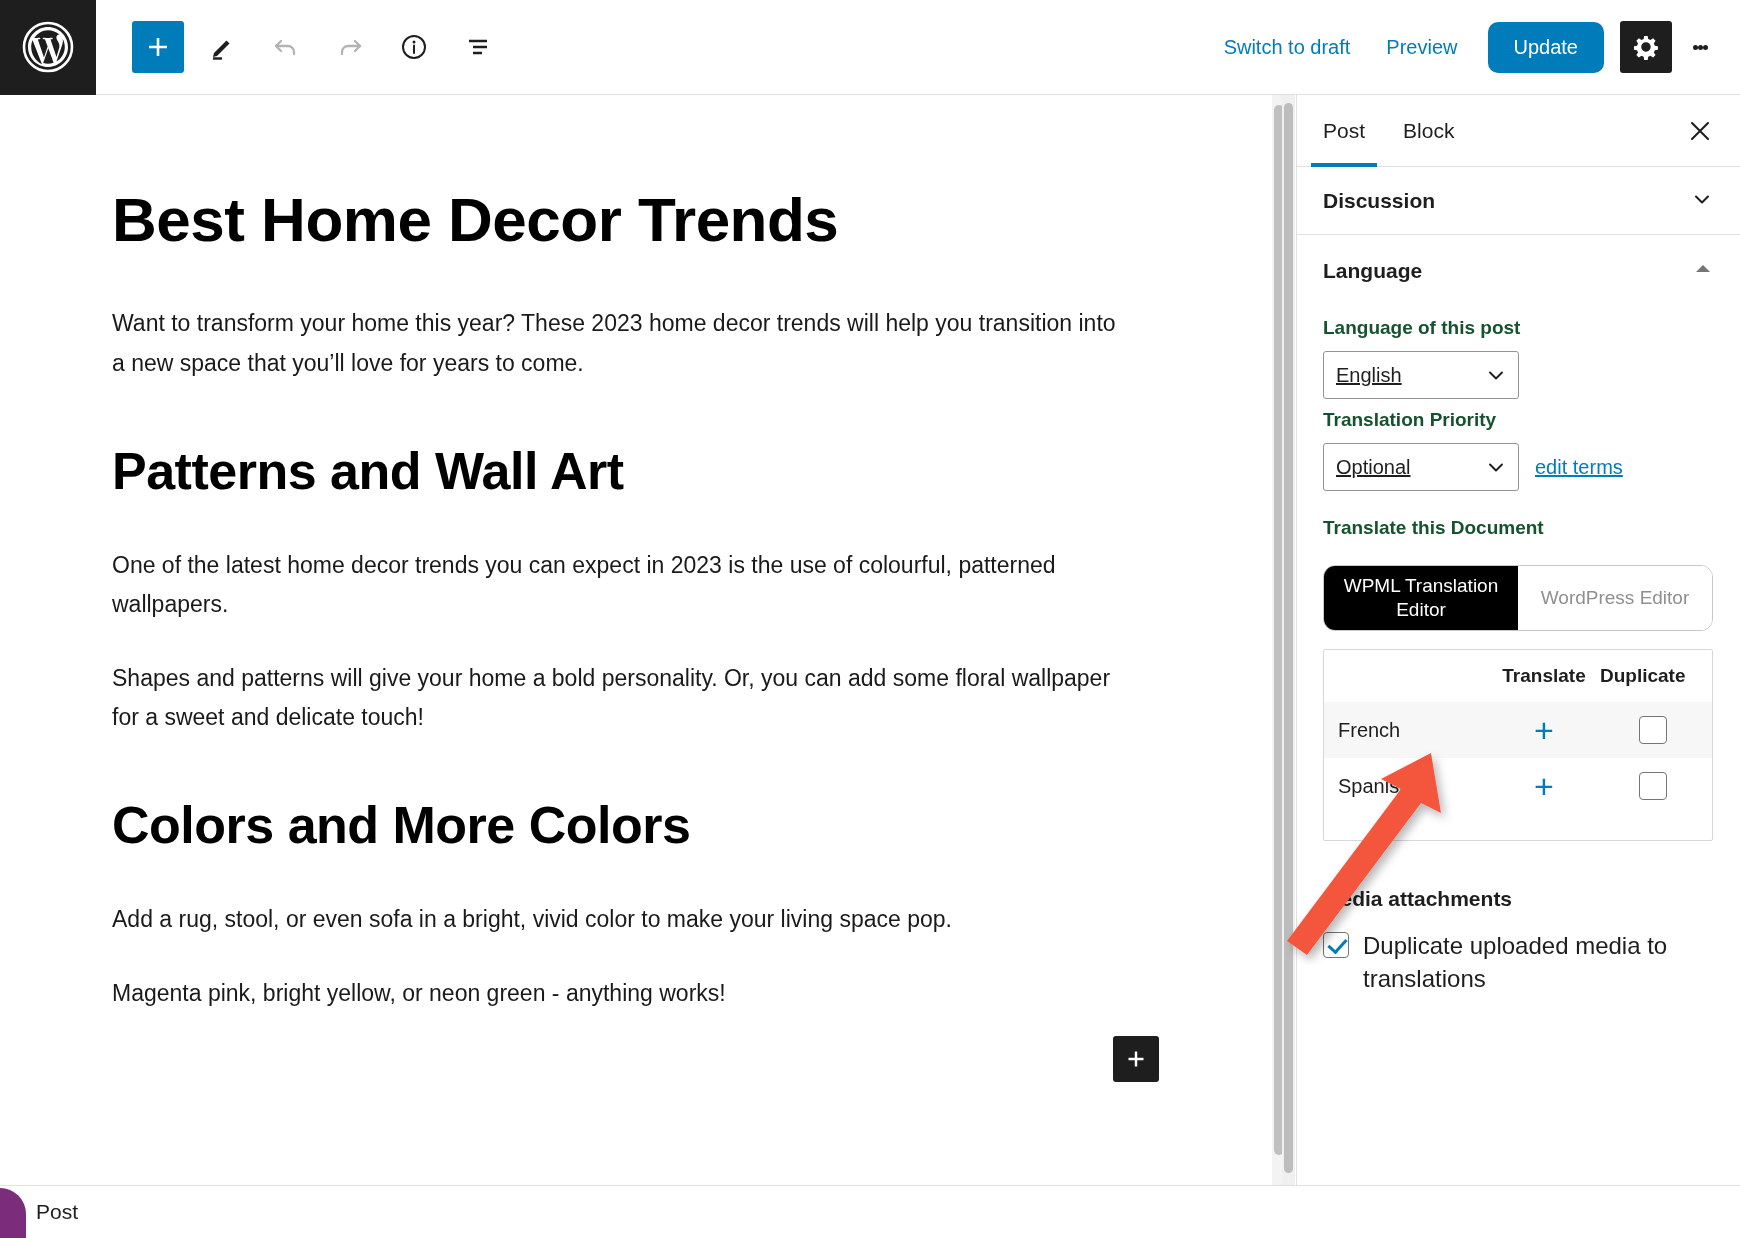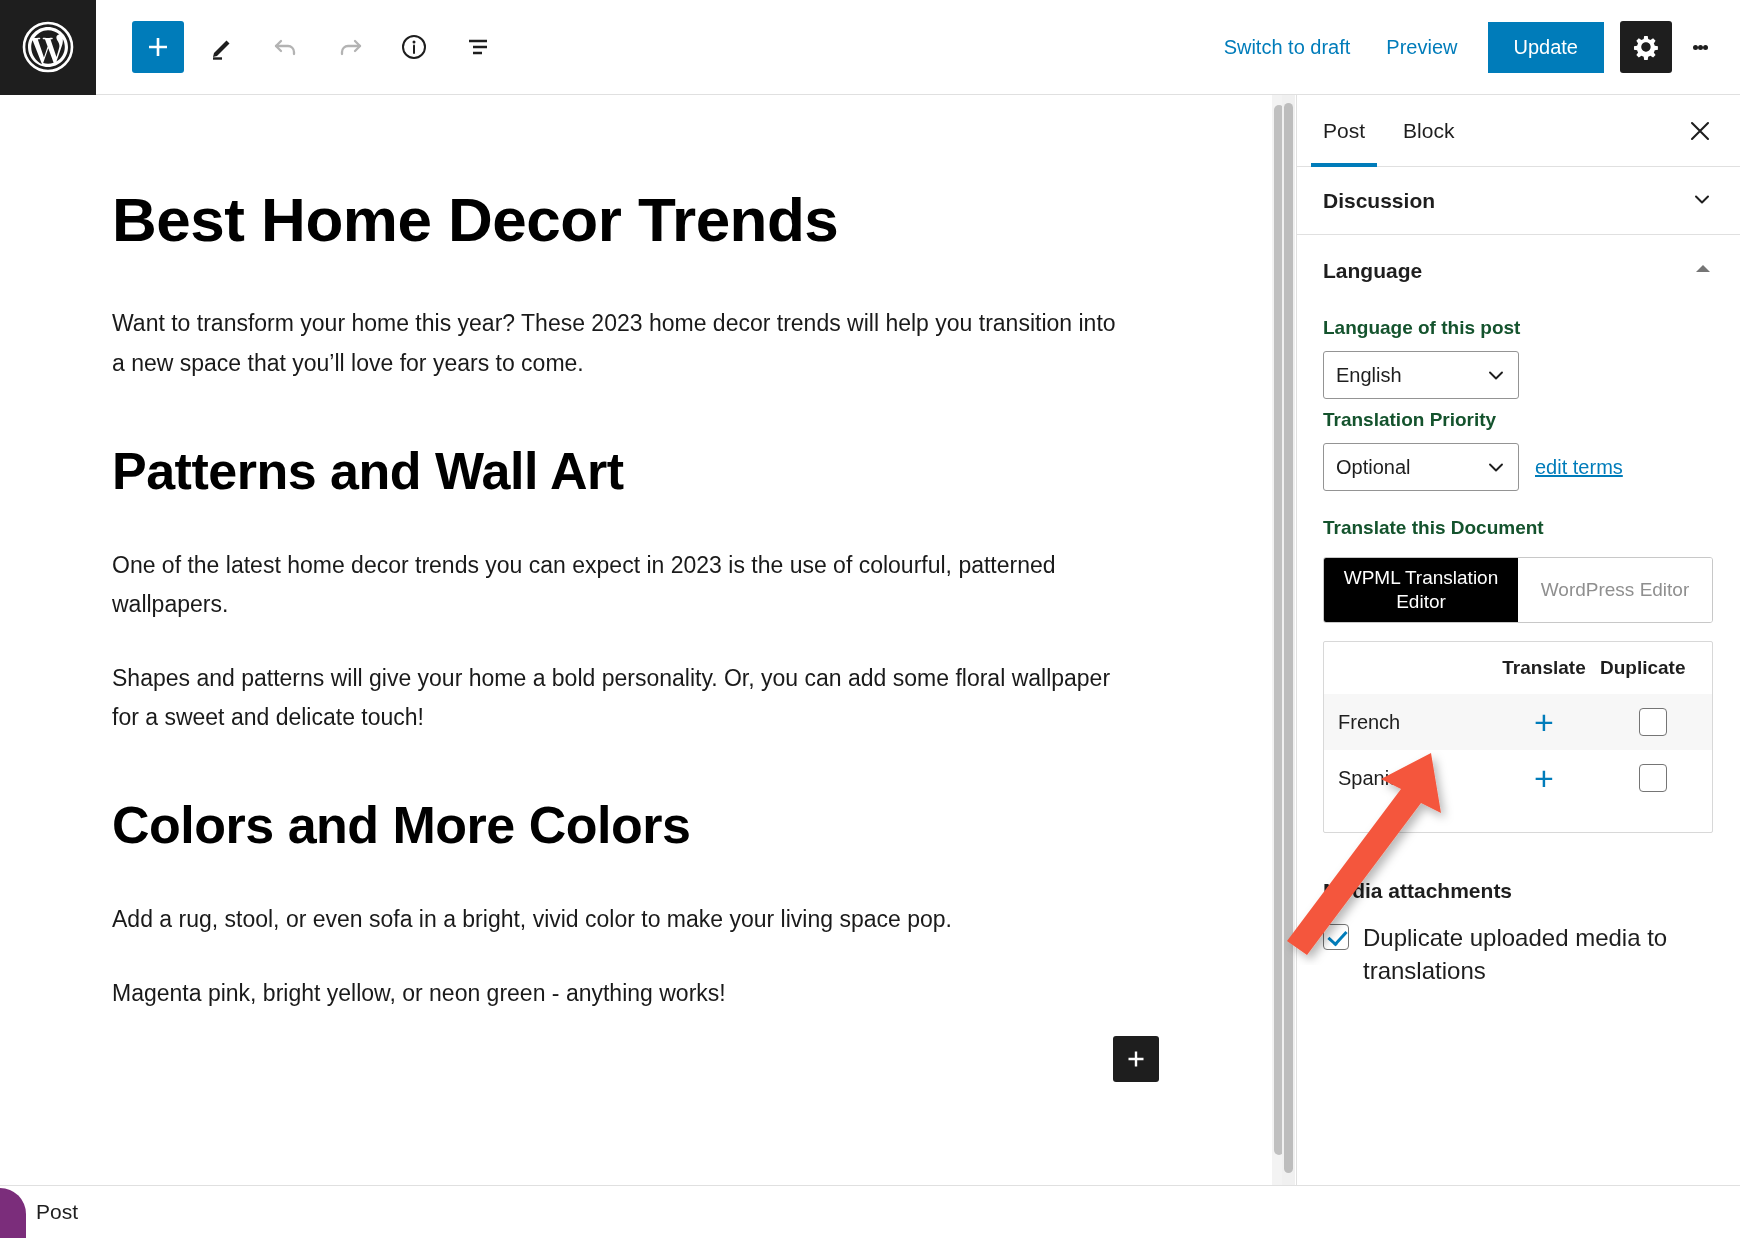--- a/index.html
+++ b/index.html
@@ -42,21 +42,21 @@
     padding-right: 18px;
   }
   .link-btn {
     background: none; border: none;
     color: #007cba; font-size: 20px;
     font-family: "Liberation Sans", sans-serif;
     padding: 12px 18px; cursor: pointer; white-space: nowrap;
   }
   .update-btn {
     background: #007cba; color: #fff;
-    border: none; border-radius: 0;
+    border: none; border-radius: 10px;
     font-size: 20px; font-family: "Liberation Sans", sans-serif;
     padding: 14px 26px; margin-left: 12px; cursor: pointer;
   }
   .settings-btn {
     width: 52px; height: 52px; background: #1e1e1e;
     border: none; border-radius: 3px; margin-left: 16px;
     display:flex; align-items:center; justify-content:center;
     cursor: pointer;
   }
   .kebab-btn {
@@ -157,30 +157,30 @@
     margin: 10px 0 12px 0;
   }
   .sel-row { display: flex; align-items: center; gap: 16px; }
   .fake-select {
     width: 196px; height: 48px;
     border: 1px solid #949494; border-radius: 3px;
     background: #fff; display:flex; align-items:center;
     padding: 0 12px; font-size: 20px; color:#1e1e1e;
     cursor: pointer; position: relative;
   }
-  .fake-select .sv { flex: 1; }
+  .fake-select .sv { flex: 1; text-decoration: underline; }
   .edit-terms {
     color: #007cba; font-size: 20px; text-decoration: underline;
     cursor: pointer;
   }
 
   .seg-group {
     display: flex; width: 390px; height: 66px;
-    border: 1px solid #c8c8c8; border-radius: 3px;
-    overflow: hidden; margin-top: 18px;
+    border: 1px solid #c8c8c8; border-radius: 12px;
+    overflow: hidden; margin-top: 26px;
   }
   .seg {
     flex: 1; display:flex; align-items:center; justify-content:center;
     text-align:center; font-size: 19px; line-height:1.25; cursor:pointer;
     padding: 0 6px;
   }
   .seg.active { background: #000; color: #fff; }
   .seg.inactive { background: #fff; color: #8f8f8f; }
 
   .tr-table {

